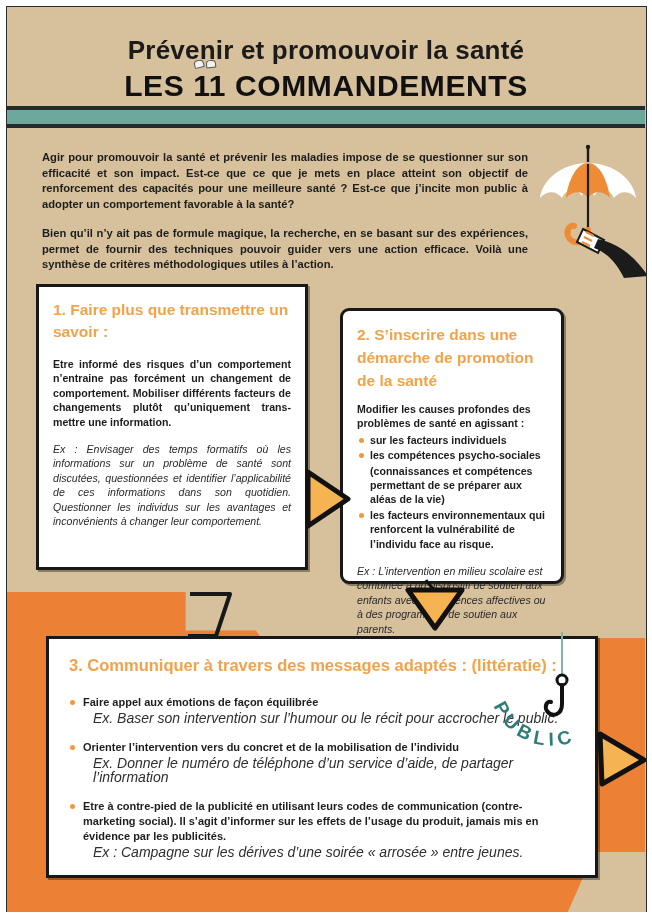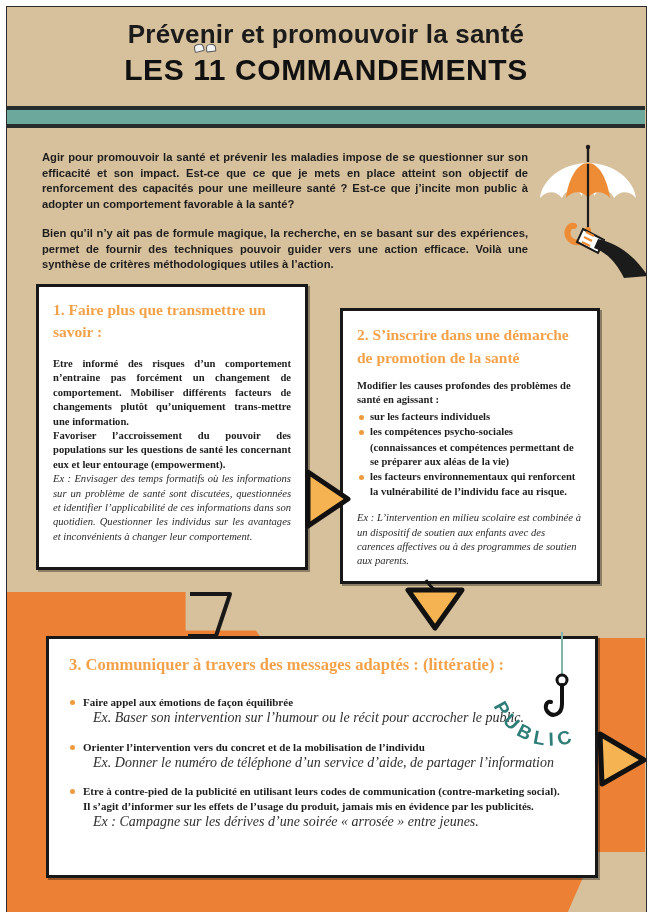--- a/index.html
+++ b/index.html
@@ -45,21 +45,21 @@
     width: 652px;
     text-align: center;
     z-index: 12;
   }
   .title-line1 {
     font-size: 26px;
     font-weight: bold;
     color: #1b1b1b;
     letter-spacing: 0.2px;
     line-height: 34px;
-    padding-top: 10px;
+    padding-top: 26px;
   }
   .title-line2 {
     font-size: 30px;
     font-weight: bold;
     color: #111111;
     letter-spacing: 0.6px;
     line-height: 38px;
   }
   .title-line2 .num {
     position: relative;
@@ -154,24 +154,23 @@
   }
 
   
   .card {
     position: absolute;
     background: #ffffff;
     border: 3px solid #181818;
     box-sizing: border-box;
     z-index: 20;
     box-shadow: 2px 2px 0 rgba(0,0,0,0.35);
-    font-family: Liberation Serif, serif;
   }
   .card-1 { left: 36px;  top: 284px; width: 272px; height: 286px; }
-  .card-2 { left: 340px; top: 308px; width: 260px; height: 276px; }
+  .card-2 { left: 340px; top: 308px; width: 224px; height: 276px; border-radius: 9px; }
   .card-3 { left: 46px;  top: 636px; width: 552px; height: 242px; }
 
   .card-inner { padding: 12px 14px 10px 14px; }
   .card-3 .card-inner { padding: 14px 34px 10px 20px; }
 
   .card-title {
     color: #f4a24a;
     font-weight: bold;
     font-size: 15.5px;
     line-height: 22px;
@@ -186,20 +185,21 @@
     line-height: 14.4px;
     font-weight: bold;
   }
   .card-body.justified { text-align: justify; }
   .card-ex {
     color: #2a2a2a;
     font-size: 10.6px;
     line-height: 14.4px;
     font-style: italic;
     font-weight: normal;
+    margin-top: 13px;
     text-align: justify;
   }
   .card-2 .card-ex { text-align: left; }
 
   ul.bullets {
     list-style: none;
     margin: 2px 0 12px 0;
     padding: 0;
   }
   ul.bullets li {
@@ -306,21 +306,20 @@
       <path d="M59 93 L80 104 L74 117 L53 106 Z" fill="#ffffff" stroke="#1b1b1b" stroke-width="2"></path>
       <path d="M62 96 L70 100 M60 101 L68 105 M58 106 L66 110" stroke="#ee8b35" stroke-width="2"></path>
       <path d="M74 103 C96 108 112 122 124 140 L100 142 C92 126 82 116 70 112 Z" fill="#1b1b1b"></path>
     </g>
   </svg>
 
   <div class="card card-1">
     <div class="card-inner">
       <div class="card-title">1. Faire plus que transmettre un savoir :</div>
       <div class="card-body justified">Etre informé des risques d’un comportement n’entraine pas forcément un changement de comportement. Mobiliser différents facteurs de changements plutôt qu’uniquement trans-mettre une information.</div>
-      <div class="card-body justified">Favoriser l’accroissement du pouvoir des populations sur les questions de santé les concernant eux et leur entourage (empowerment).</div>
       <div class="card-ex">Ex : Envisager des temps formatifs où les informations sur un problème de santé sont discutées, questionnées et identifier l’applicabilité de ces informations dans son quotidien. Questionner les individus sur les avantages et inconvénients à changer leur comportement.</div>
     </div>
   </div>
 
   <div class="card card-2">
     <div class="card-inner">
       <div class="card-title">2. S’inscrire dans une démarche de promotion de la santé</div>
       <div class="card-body">Modifier les causes profondes des problèmes de santé en agissant :</div>
       <ul class="bullets card-body">
         <li>sur les facteurs individuels</li>

